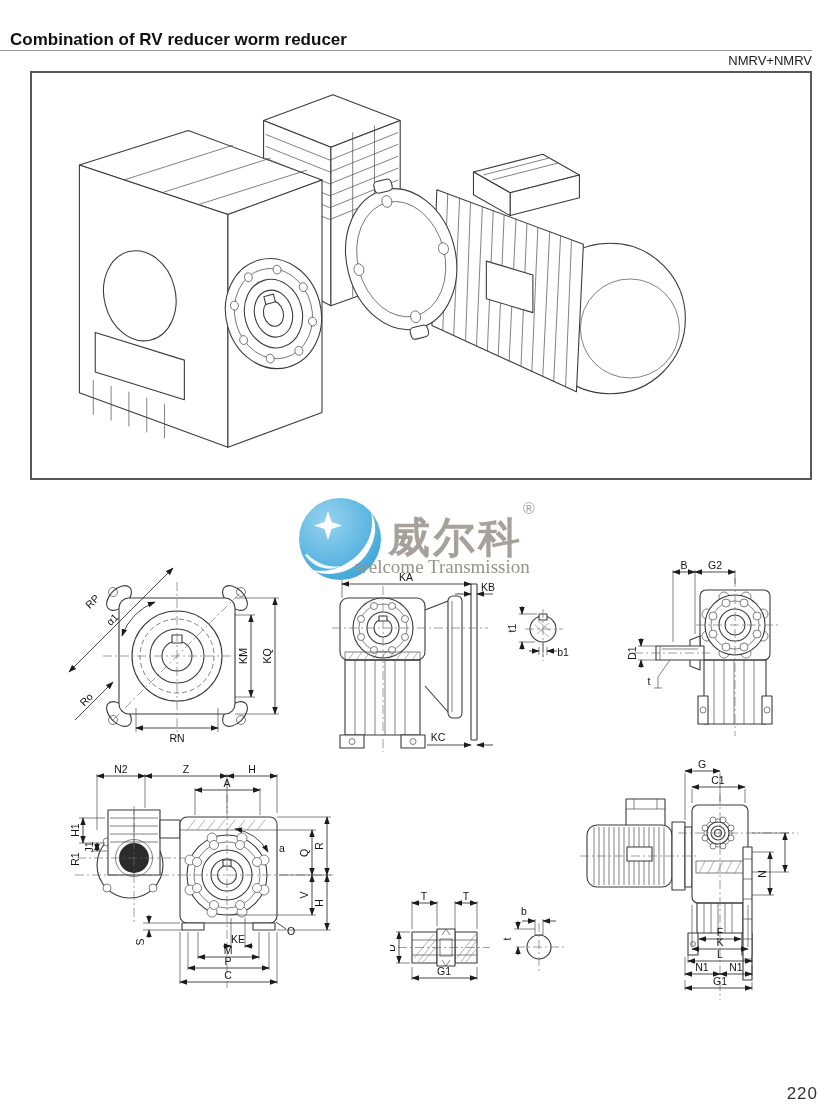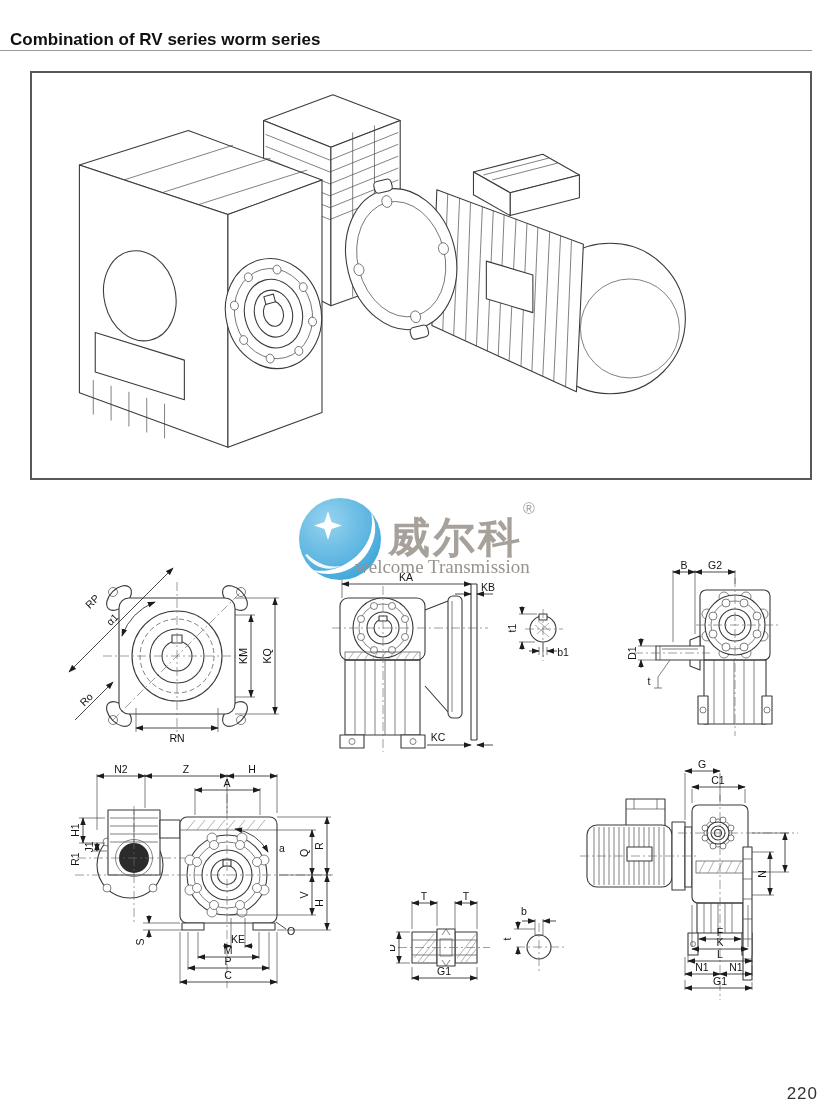--- a/index.html
+++ b/index.html
@@ -34,22 +34,23 @@
 <svg width="0" height="0" style="position:absolute" aria-hidden="true">
   <defs>
     <marker id="ah" viewBox="0 0 10 8" markerWidth="10" markerHeight="8" refX="9" refY="4" orient="auto-start-reverse">
       <path d="M0,0.5 L10,4 L0,7.5 z" fill="#1c1c1c"></path>
     </marker>
   </defs>
 </svg>
 
 <div class="page">
 
-  <div class="title-en">Combination of RV series worm series</div>
+  <div class="title-en">Combination of RV reducer worm reducer</div>
   <div class="header-rule"></div>
+  <div class="model-code">NMRV+NMRV</div>
 
   <div class="main-box">
     <svg width="778" height="401" viewBox="0 0 778 405">
 
       <g>
         <polygon class="lnf" points="230,48 300,22 368,48 298,75"></polygon>
         <polygon class="lnf" points="230,48 298,75 298,235 230,200"></polygon>
         <polygon class="lnf" points="298,75 368,48 368,210 298,235"></polygon>
         <path class="thin" d="M232,62 L297,88 L366,60 M232,74 L297,100 L366,72 M232,86 L297,112 L366,84 M232,98 L297,124 L366,96 M232,110 L297,136 L366,108 M232,122 L297,148 L366,120"></path>
         <path class="thin" d="M320,60 L320,226 M342,53 L342,218"></path>

